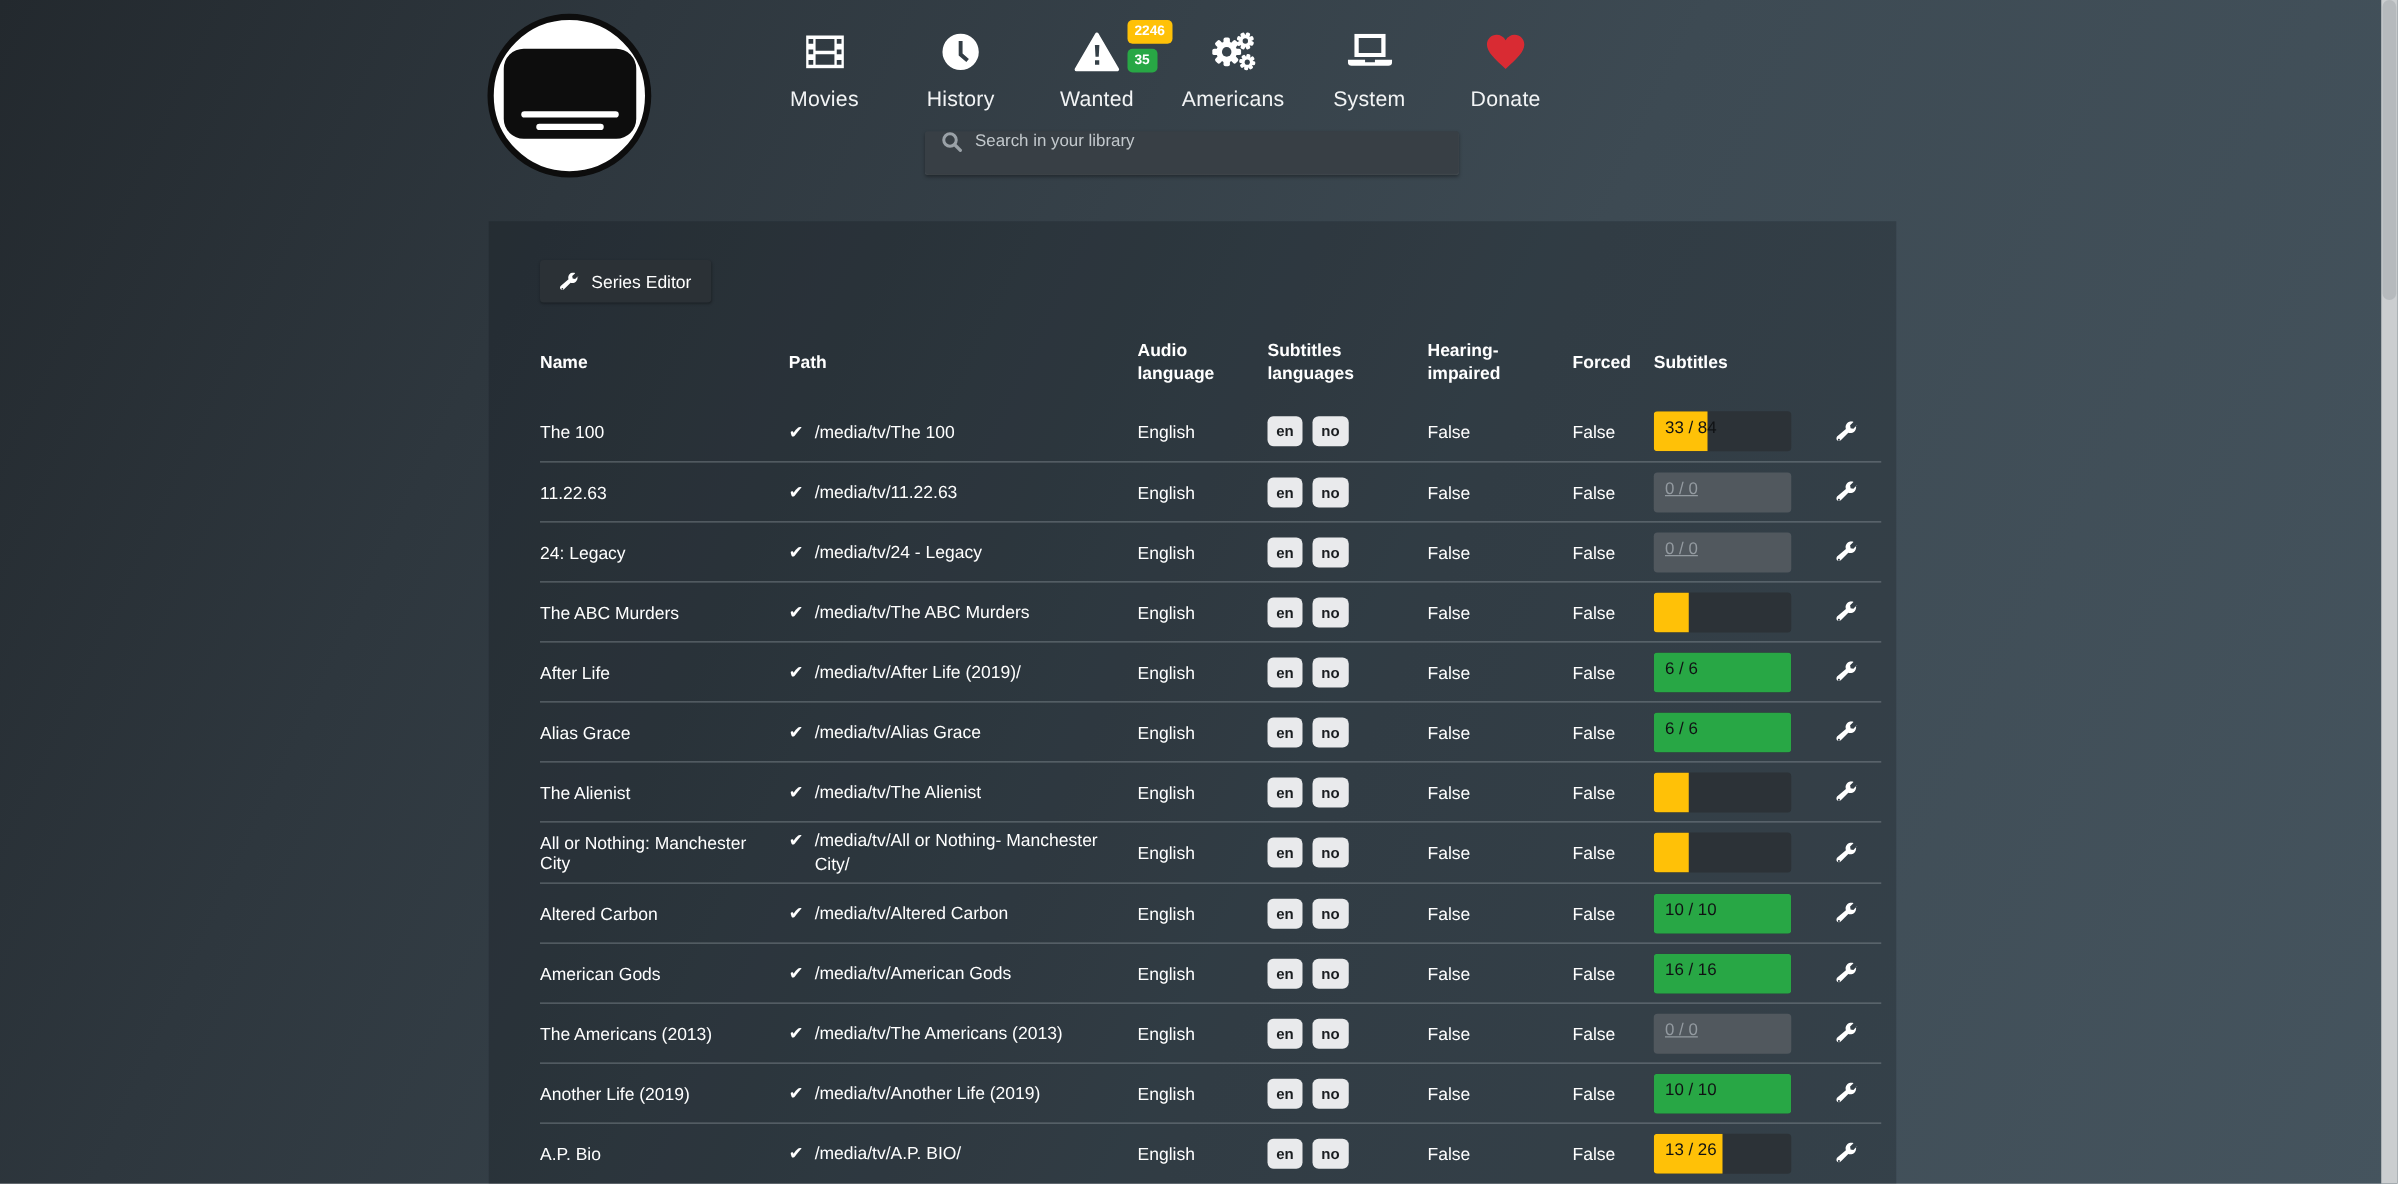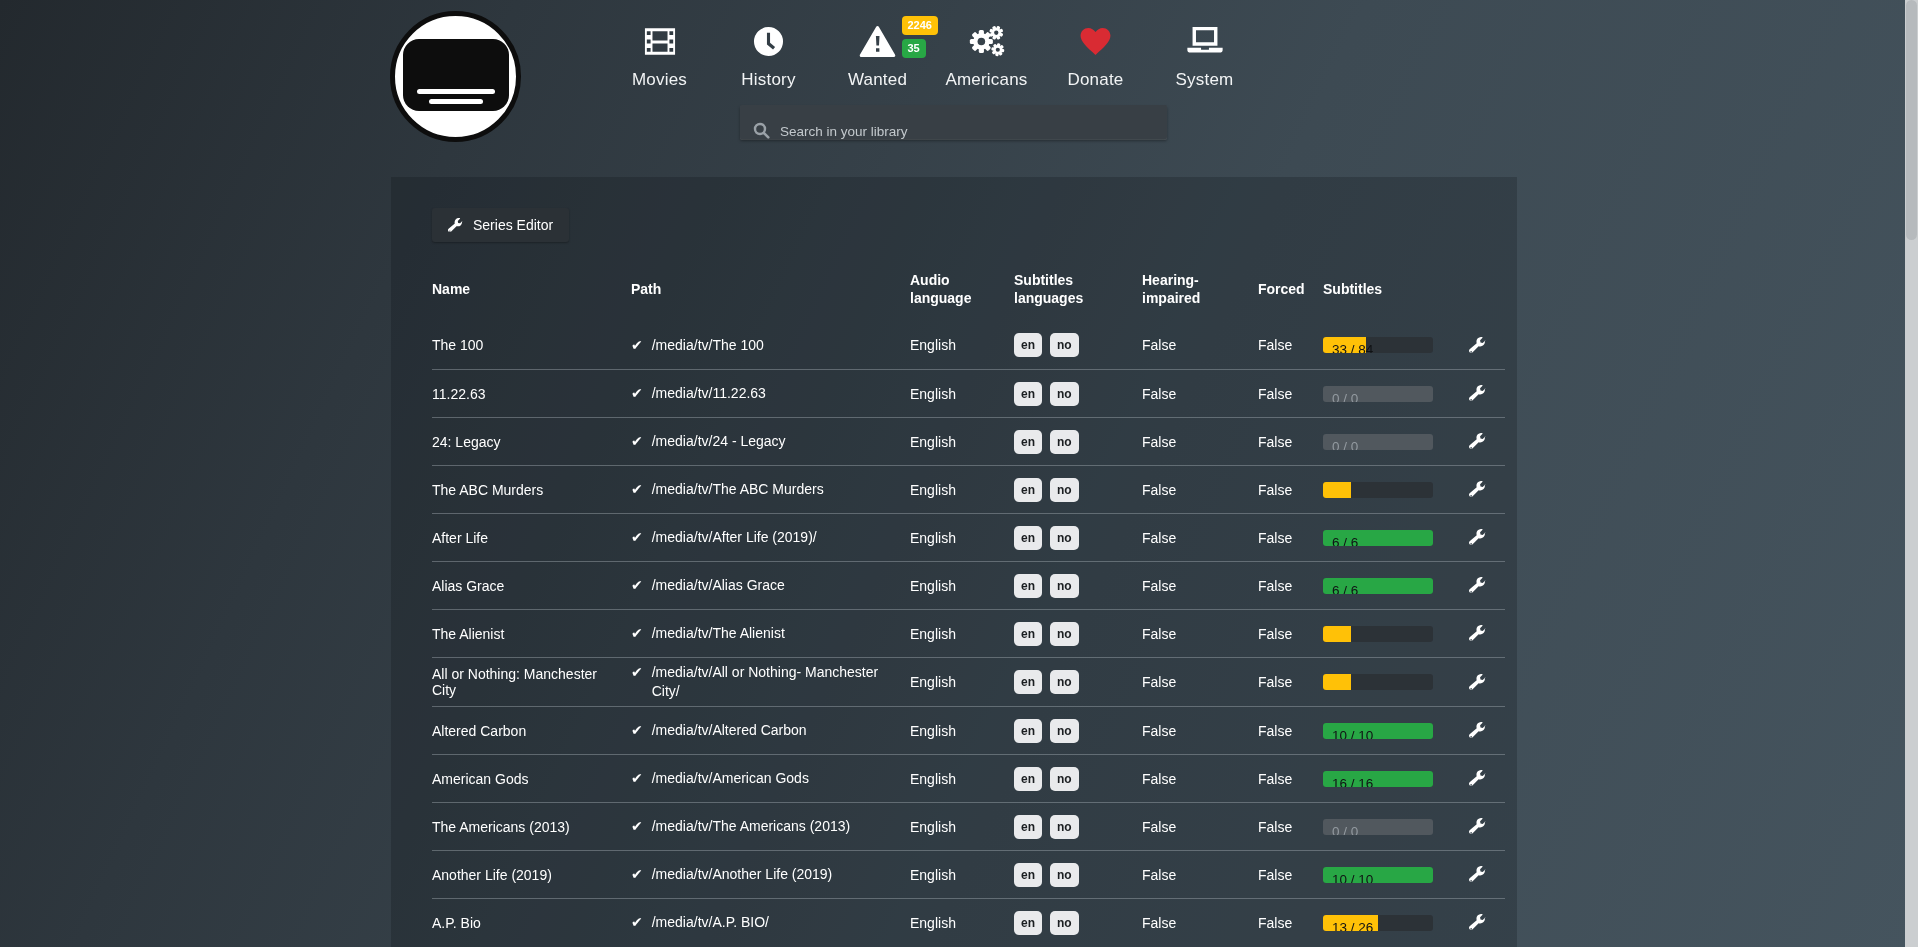--- a/index.html
+++ b/index.html
@@ -30,21 +30,21 @@
   .nav-item { position:relative; width:109px; text-align:center; cursor:pointer; }
   .nav-icon { height:50px; display:flex; align-items:center; justify-content:center; }
   .nav-label { display:block; margin-top:4px; font-size:17px; color:#f2f4f5; letter-spacing:.2px; }
   .nav-badges { position:absolute; top:0px; left:calc(50% + 24px); display:flex; flex-direction:column; align-items:flex-start; gap:4px; }
   .badge { display:inline-block; color:#ffffff; font-size:11px; font-weight:bold; line-height:1; padding:4px 6px; border-radius:4px; }
   .badge-warning { background:#ffc107; }
   .badge-success { background:#28a745; }
 
   
   .searchbar { position:absolute; left:740px; top:105px; width:427px; height:34px;
-               background:#383f45; border-radius:2px; display:flex; align-items:flex-end;
+               background:#383f45; border-radius:2px; display:flex; align-items:flex-start;
                box-shadow:0 2px 3px rgba(0,0,0,.35), 0 1px 0 rgba(255,255,255,.18); }
   .searchbar .mag { margin:0 10px 0 13px; display:flex; }
   .search-input { flex:1; background:transparent; border:none; outline:none; color:#e8ebed;
                   font-size:13.5px; font-family:inherit; }
   .search-input::placeholder { color:#c3c9cd; opacity:1; }
 
   
   .panel { position:absolute; left:391px; top:177px; width:1126px; height:770px;
            background:rgba(10,13,16,0.22); }
   .btn-series-editor { display:inline-flex; align-items:center; gap:10px; margin:31px 0 0 41px;
@@ -62,21 +62,21 @@
   .hdr-narrow { display:inline-block; max-width:78px; }
   .hdr-mid { display:inline-block; max-width:92px; }
   .trow { min-height:48px; padding:5px 0; font-size:14px; }
   .trow + .trow { border-top:1px solid rgba(160,168,175,.45); }
   .cell { padding-right:22px; }
   .cell.path { display:flex; align-items:flex-start; gap:9px; line-height:1.35; }
   .check { color:#ffffff; font-size:14px; }
   .lang-badge { display:inline-block; background:#e9eaec; color:#1b1e21; font-size:12px; font-weight:bold;
                 line-height:1; padding:6px 7px; border-radius:5px; margin-right:8px; }
   .cell.subs { padding-right:0; }
-  .pbar { position:relative; width:110px; height:16px; border-radius:3px; overflow:hidden; background:#2c3237; }
+  .pbar { position:relative; width:110px; height:32px; border-radius:3px; overflow:hidden; background:#2c3237; }
   .pbar .pfill { position:absolute; left:0; top:0; bottom:0; border-radius:0; }
   .pbar.warning .pfill { background:#ffc107; }
   .pbar.success .pfill { background:#28a745; }
   .pbar.disabled { background:#51585e; }
   .pbar .plabel { position:absolute; left:9px; top:0; line-height:26px; font-size:13.5px; color:#101214; }
   .pbar.disabled .plabel { color:#939aa0;text-decoration:underline; }
   .cell.action { display:flex; justify-content:center; padding-right:0; }
   .row-wrench { display:flex; cursor:pointer; }
 
   svg { display:block; }
@@ -165,34 +165,34 @@
             <rect x="27.4" y="17.7" width="3.2" height="12.6" rx="1.2" transform="rotate(100 29 24)"></rect>
             <rect x="27.4" y="17.7" width="3.2" height="12.6" rx="1.2" transform="rotate(145 29 24)"></rect>
           </g>
         </svg>
       </div>
       <span class="nav-label">Americans</span>
     </div>
 
     <div class="nav-item">
       <div class="nav-icon">
+        <svg width="38" height="28" viewBox="0 0 36 27">
+            <path fill="#fff" fill-rule="evenodd" d="M6 0h24v18H6z M9.3 3.2h17.4v11.6H9.3z M1 20h34v2.4c0 1.5-1.2 2.3-2.8 2.3H3.8c-1.6 0-2.8-.8-2.8-2.3z M14.2 20h7.6v1.9h-7.6z"></path>
+          </svg>
+      </div>
+      <span class="nav-label">System</span>
+    </div>
+
+    <div class="nav-item">
+      <div class="nav-icon">
         <svg width="33" height="31" viewBox="0 0 32 30">
             <path fill="#d92b33" d="M16 28.2C7.6 20.5 1.5 15.2 1.5 9.3 1.5 5 5 1.8 9 1.8c2.9 0 5.4 1.6 7 4.1 1.6-2.5 4.1-4.1 7-4.1 4 0 7.5 3.2 7.5 7.5 0 5.9-6.1 11.2-14.5 18.9z"></path>
           </svg>
       </div>
       <span class="nav-label">Donate</span>
-    </div>
-
-    <div class="nav-item">
-      <div class="nav-icon">
-        <svg width="38" height="28" viewBox="0 0 36 27">
-            <path fill="#fff" fill-rule="evenodd" d="M6 0h24v18H6z M9.3 3.2h17.4v11.6H9.3z M1 20h34v2.4c0 1.5-1.2 2.3-2.8 2.3H3.8c-1.6 0-2.8-.8-2.8-2.3z M14.2 20h7.6v1.9h-7.6z"></path>
-          </svg>
-      </div>
-      <span class="nav-label">System</span>
     </div>
   </nav>
 
   <div class="searchbar">
     <span class="mag">
       <svg width="17" height="17" viewBox="0 0 17 17">
           <circle cx="7" cy="7" r="5" fill="none" stroke="#9aa1a7" stroke-width="2.4"></circle>
           <line x1="10.8" y1="10.8" x2="15.3" y2="15.3" stroke="#9aa1a7" stroke-width="2.6" stroke-linecap="round"></line>
         </svg>
     </span>

